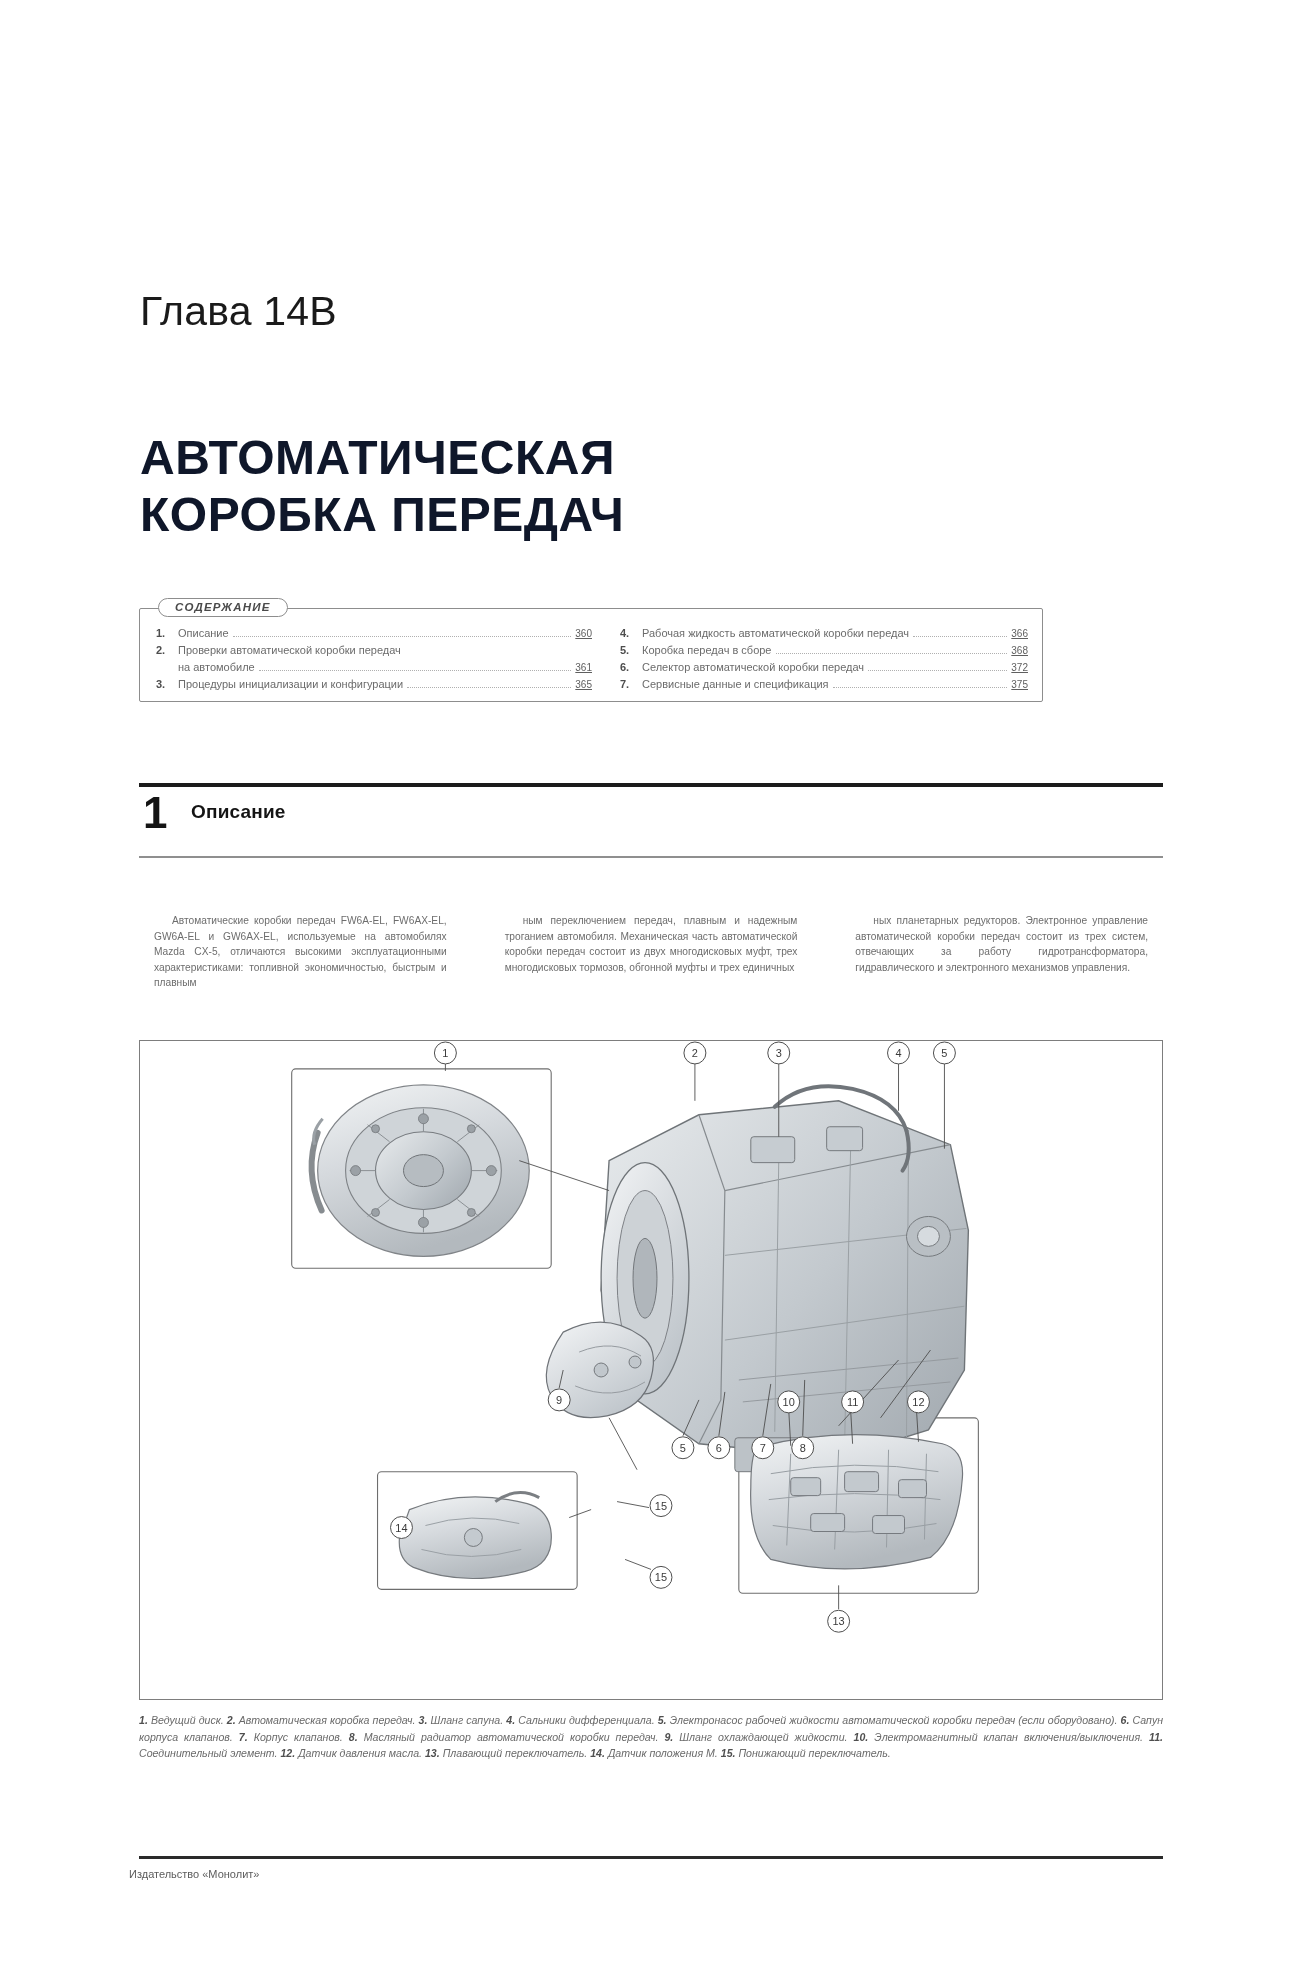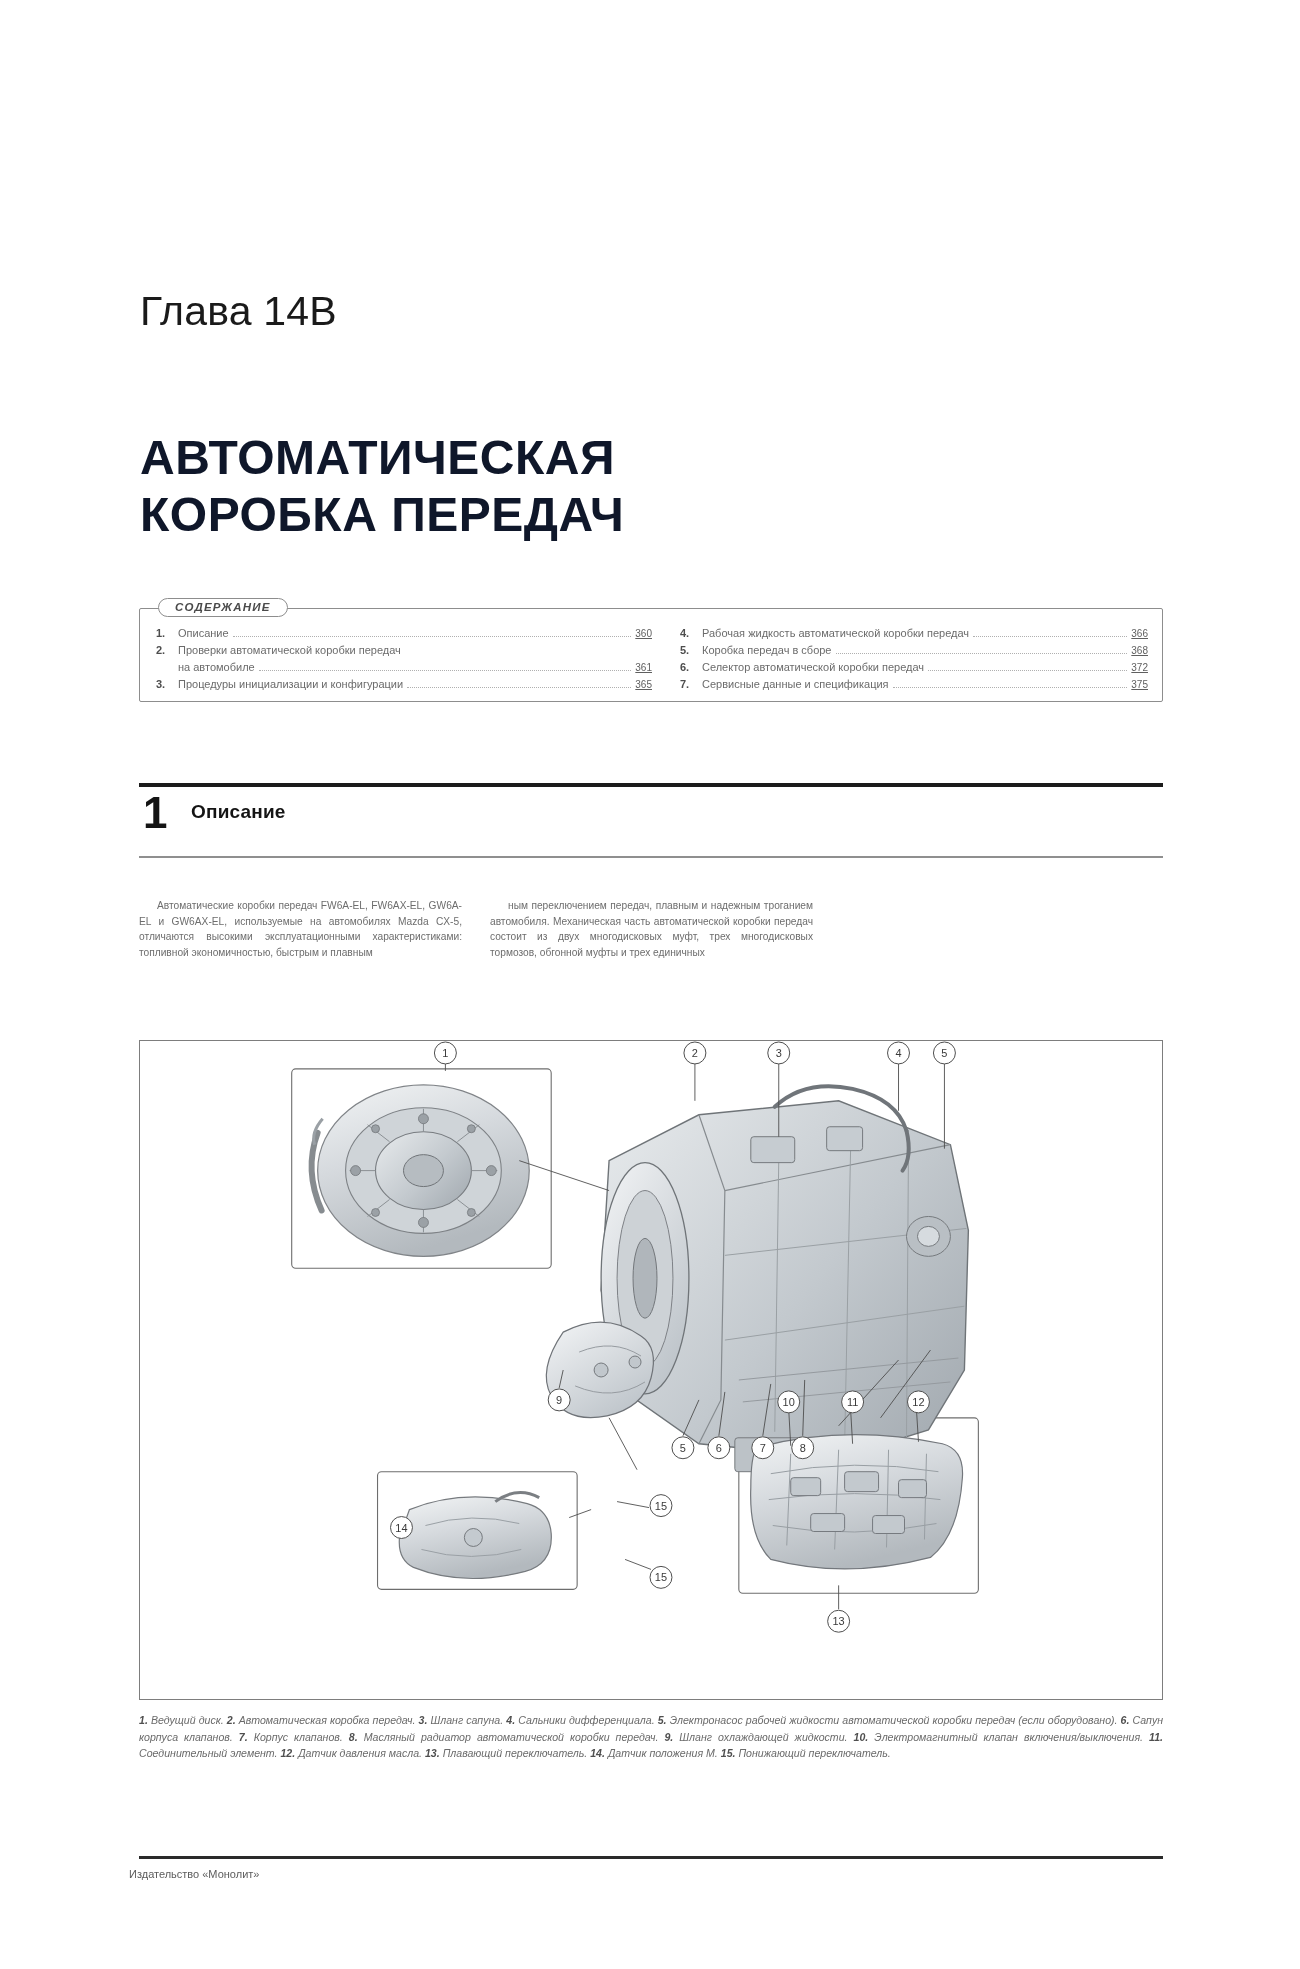--- a/index.html
+++ b/index.html
@@ -40,21 +40,21 @@
     color: #0f172a;
     width: 800px;
   }
   .doc-title .line { display: block; }
 
   
   .toc {
     position: absolute;
     left: 139px;
     top: 608px;
-    width: 1024px;
+    width: 904px;
     height: 94px;
     border: 1.5px solid #8d8d8d;
     border-radius: 2px;
     box-sizing: border-box;
   }
   .toc-badge {
     position: absolute;
     left: 18px;
     top: -11px;
     background: #ffffff;
@@ -167,21 +167,21 @@
     gap: 28px;
   }
   .body-col {
     width: 323px;
     font-size: 10.2px;
     line-height: 1.52;
     color: #6d6d6d;
     text-align: justify;
     hyphens: auto;
   }
-  .body-col p { margin: 0; text-indent: 18px; }
+  .body-col p { margin: 15px; text-indent: 18px; }
 
   
   .figure {
     position: absolute;
     left: 139px;
     top: 1040px;
     width: 1024px;
     height: 660px;
     border: 1.5px solid #7d7d7d;
     box-sizing: border-box;
@@ -294,20 +294,23 @@
     <span class="sec-title">Описание</span>
   </div>
   <div class="sec-rule-bottom"></div>
 
   <div class="body-cols">
     <div class="body-col">
       <p>Автоматические коробки передач FW6A-EL, FW6AX-EL, GW6A-EL и GW6AX-EL, используемые на автомобилях Mazda CX-5, отличаются высокими эксплуатационными характеристиками: топливной экономичностью, быстрым и плавным</p>
     </div>
     <div class="body-col">
       <p>ным переключением передач, плавным и надежным троганием автомобиля. Механическая часть автоматической коробки передач состоит из двух многодисковых муфт, трех многодисковых тормозов, обгонной муфты и трех единичных</p>
+    </div>
+    <div class="body-col">
+      <p>ных планетарных редукторов. Электронное управление автоматической коробки передач состоит из трех систем, отвечающих за работу гидротрансформатора, гидравлического и электронного механизмов управления.</p>
     </div>
   </div>
 
   <div class="figure">
     <svg viewBox="0 0 1024 660" preserveAspectRatio="none">
       <defs>
         <linearGradient id="metal" x1="0" y1="0" x2="0.4" y2="1">
           <stop offset="0%" stop-color="#f2f4f5"></stop>
           <stop offset="45%" stop-color="#d6dade"></stop>
           <stop offset="100%" stop-color="#b3b9be"></stop>

